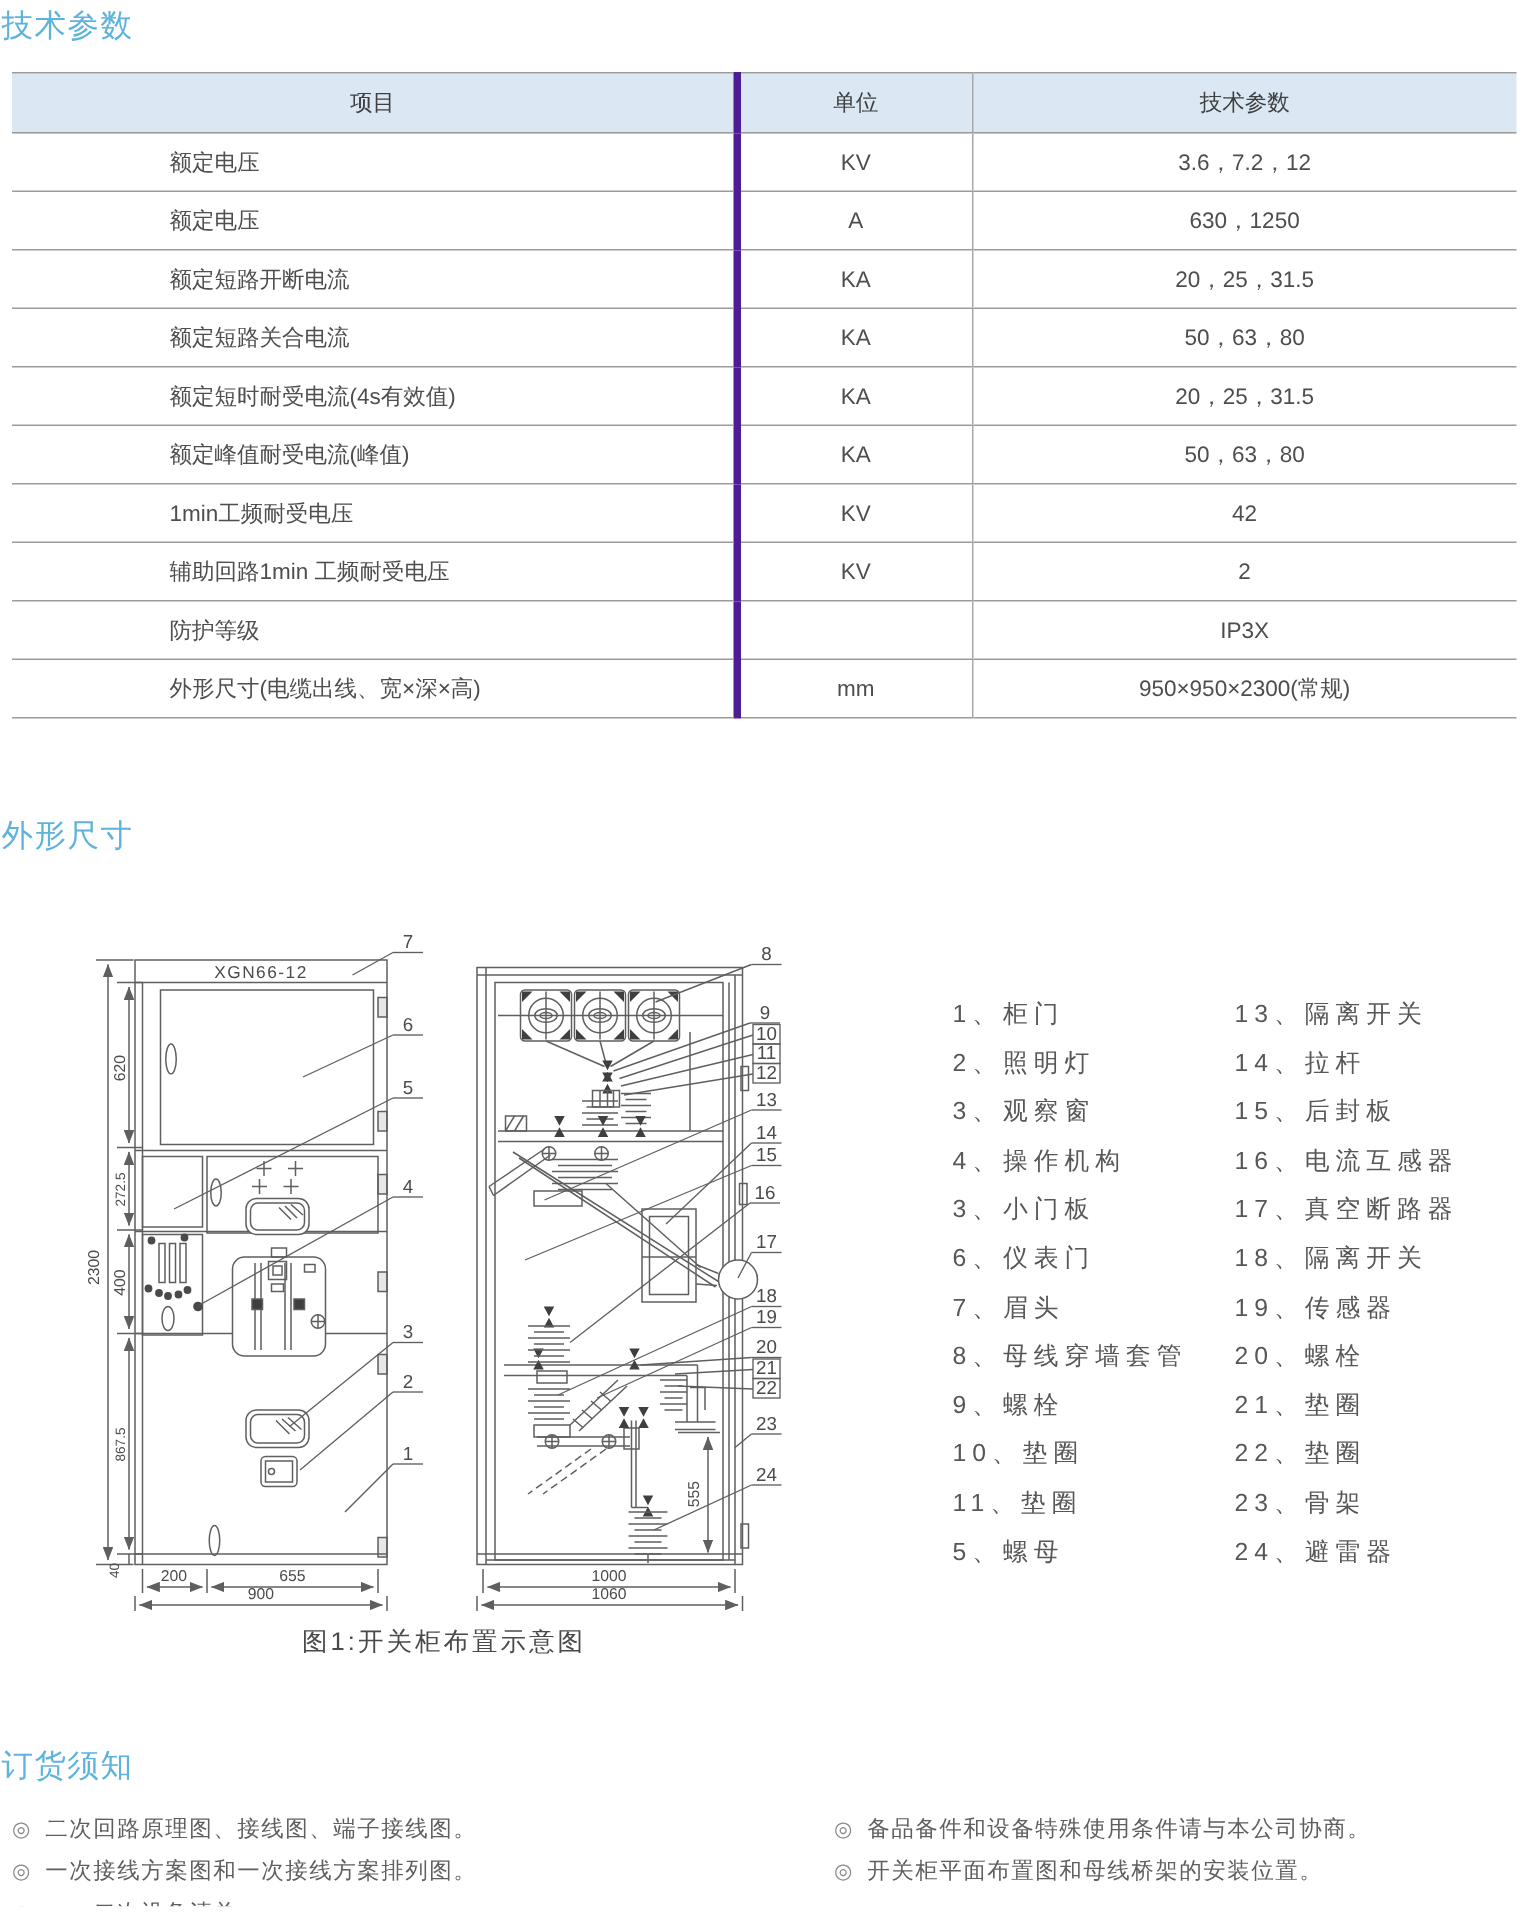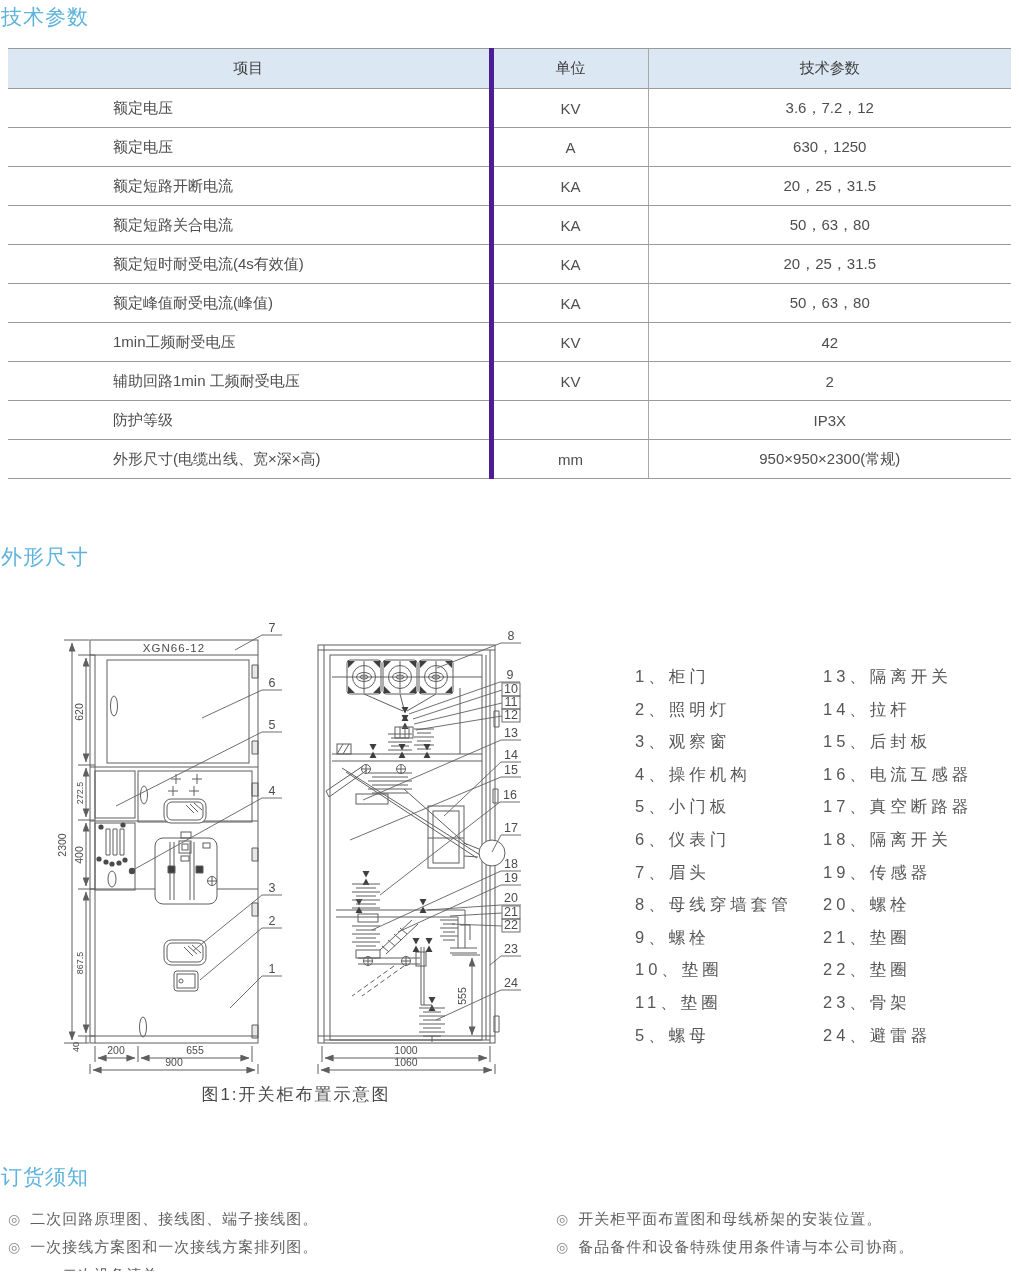--- a/index.html
+++ b/index.html
@@ -396,21 +396,21 @@
     </g>
 
     <text class="cap" x="296" y="1100">图1:开关柜布置示意图</text>
   </svg>
 
   <div id="parts-left" class="parts-col">
       <div class="part-item">1、柜门</div>
       <div class="part-item">2、照明灯</div>
       <div class="part-item">3、观察窗</div>
       <div class="part-item">4、操作机构</div>
-      <div class="part-item">5、小门板</div>
+      <div class="part-item">3、小门板</div>
       <div class="part-item">6、仪表门</div>
       <div class="part-item">7、眉头</div>
       <div class="part-item">8、母线穿墙套管</div>
       <div class="part-item">9、螺栓</div>
       <div class="part-item">10、垫圈</div>
       <div class="part-item">11、垫圈</div>
       <div class="part-item">5、螺母</div>
     </div>
   <div id="parts-right" class="parts-col">
       <div class="part-item">13、隔离开关</div>
@@ -426,17 +426,17 @@
       <div class="part-item">23、骨架</div>
       <div class="part-item">24、避雷器</div>
     </div>
 
   <div id="notes-left" class="notes-col">
       <div class="note-line"><span class="bullet">◎</span><span>二次回路原理图、接线图、端子接线图。</span></div>
       <div class="note-line"><span class="bullet">◎</span><span>一次接线方案图和一次接线方案排列图。</span></div>
       <div class="note-line"><span class="bullet">◎</span><span>一、二次设备清单。</span></div>
     </div>
   <div id="notes-right" class="notes-col">
+      <div class="note-line"><span class="bullet">◎</span><span>备品备件和设备特殊使用条件请与本公司协商。</span></div>
       <div class="note-line"><span class="bullet">◎</span><span>开关柜平面布置图和母线桥架的安装位置。</span></div>
-      <div class="note-line"><span class="bullet">◎</span><span>备品备件和设备特殊使用条件请与本公司协商。</span></div>
     </div>
 
 </div>
 
 </body></html>

